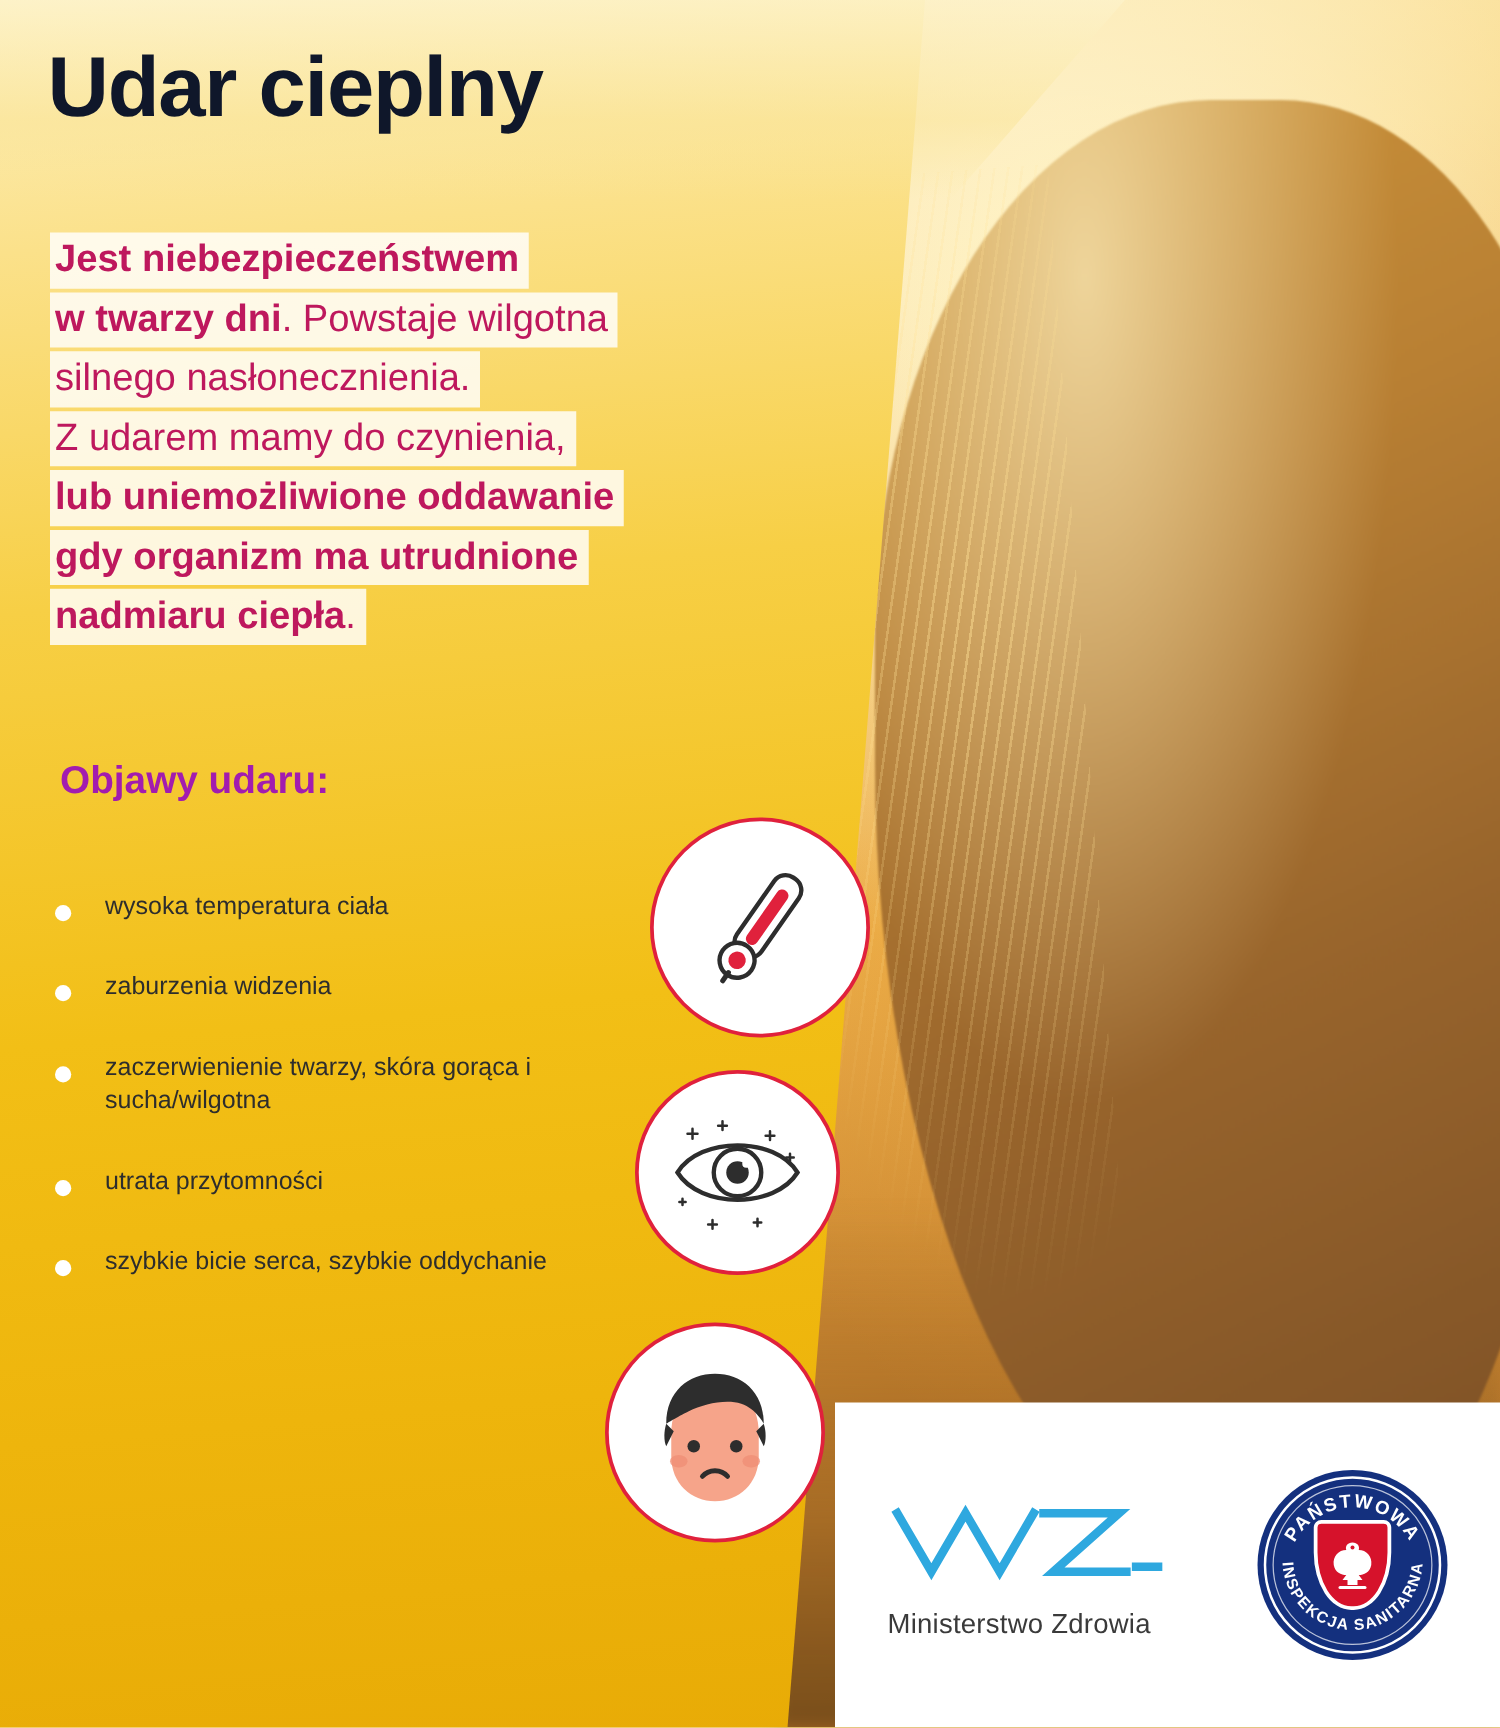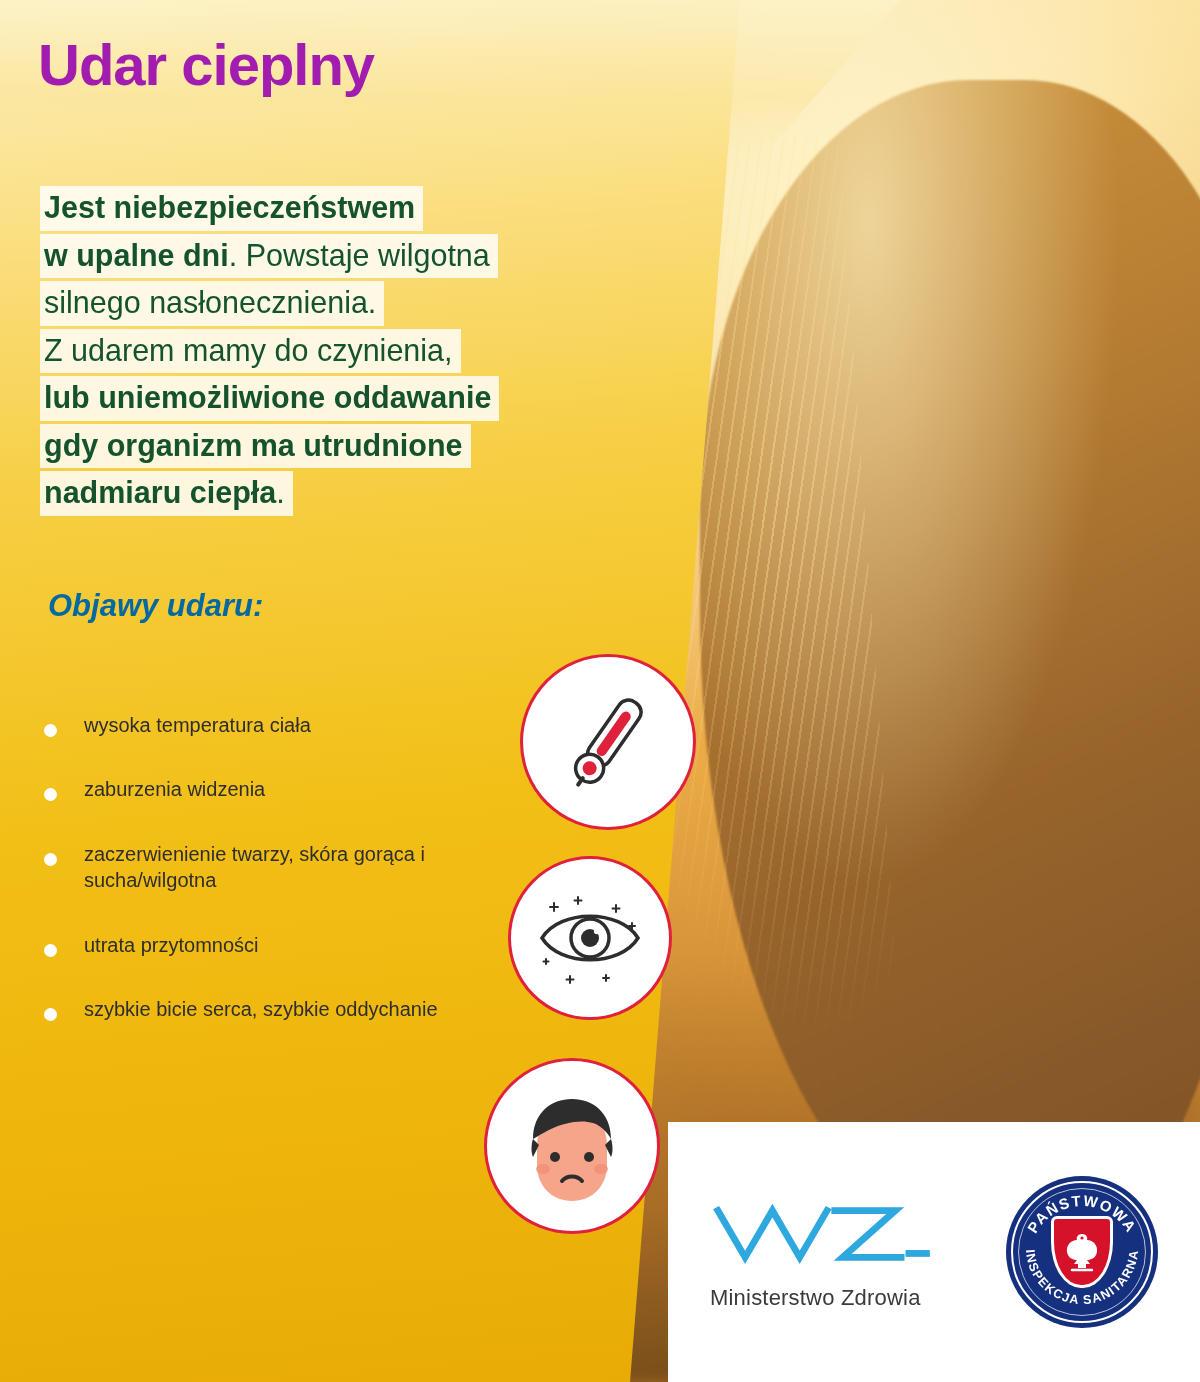--- a/index.html
+++ b/index.html
@@ -152,51 +152,50 @@
     font-weight: bold;
     font-size: 15px;
     letter-spacing: 1.6px;
   }
   .seal-arc-small text { font-size: 12.5px; letter-spacing: 1.3px; }
 
   
   .title {
     position: absolute;
     left: 38px; top: 36px;
-    font-size: 58px;
+    font-size: 68px;
     line-height: 1;
     font-weight: bold;
-    color: #a21caf;
+    color: #0f172a;
     letter-spacing: -1px;
   }
 
   .lead {
     position: absolute;
     left: 40px; top: 186px;
     width: 700px;
   }
   .lead-line {
     display: table;
     font-size: 30.5px;
     line-height: 1.0;
-    color: #14532d;
+    color: #be185d;
     padding: 6px 8px 8px 4px;
     margin-bottom: 3px;
     background: rgba(255,255,255,0.82);
   }
   .lead-line b { font-weight: bold; }
   .lead-line span.reg { font-weight: normal; }
 
   .symptoms-title {
     position: absolute;
-    left: 48px; top: 588px;
+    left: 48px; top: 606px;
     font-size: 31px;
     font-weight: bold;
-    color: #0369a1;
-    font-style: italic;
+    color: #a21caf;
   }
 
   .symptoms {
     position: absolute;
     left: 40px; top: 712px;
     width: 450px;
   }
   .sym {
     position: relative;
     padding-left: 44px;
@@ -243,21 +242,21 @@
   <div class="yellow-panel-top"></div>
 
   <div class="title">Udar cieplny</div>
 
   <div class="lead">
     <div class="lead-line">
       <b>Jest niebezpieczeństwem</b>
         <span class="reg"></span>
     </div>
     <div class="lead-line">
-      <b>w upalne dni</b>
+      <b>w twarzy dni</b>
         <span class="reg">. Powstaje wilgotna</span>
     </div>
     <div class="lead-line">
       <span class="reg">silnego nasłonecznienia.</span>
     </div>
     <div class="lead-line">
       <span class="reg">Z udarem mamy do czynienia,</span>
     </div>
     <div class="lead-line">
       <b>lub uniemożliwione oddawanie</b>

